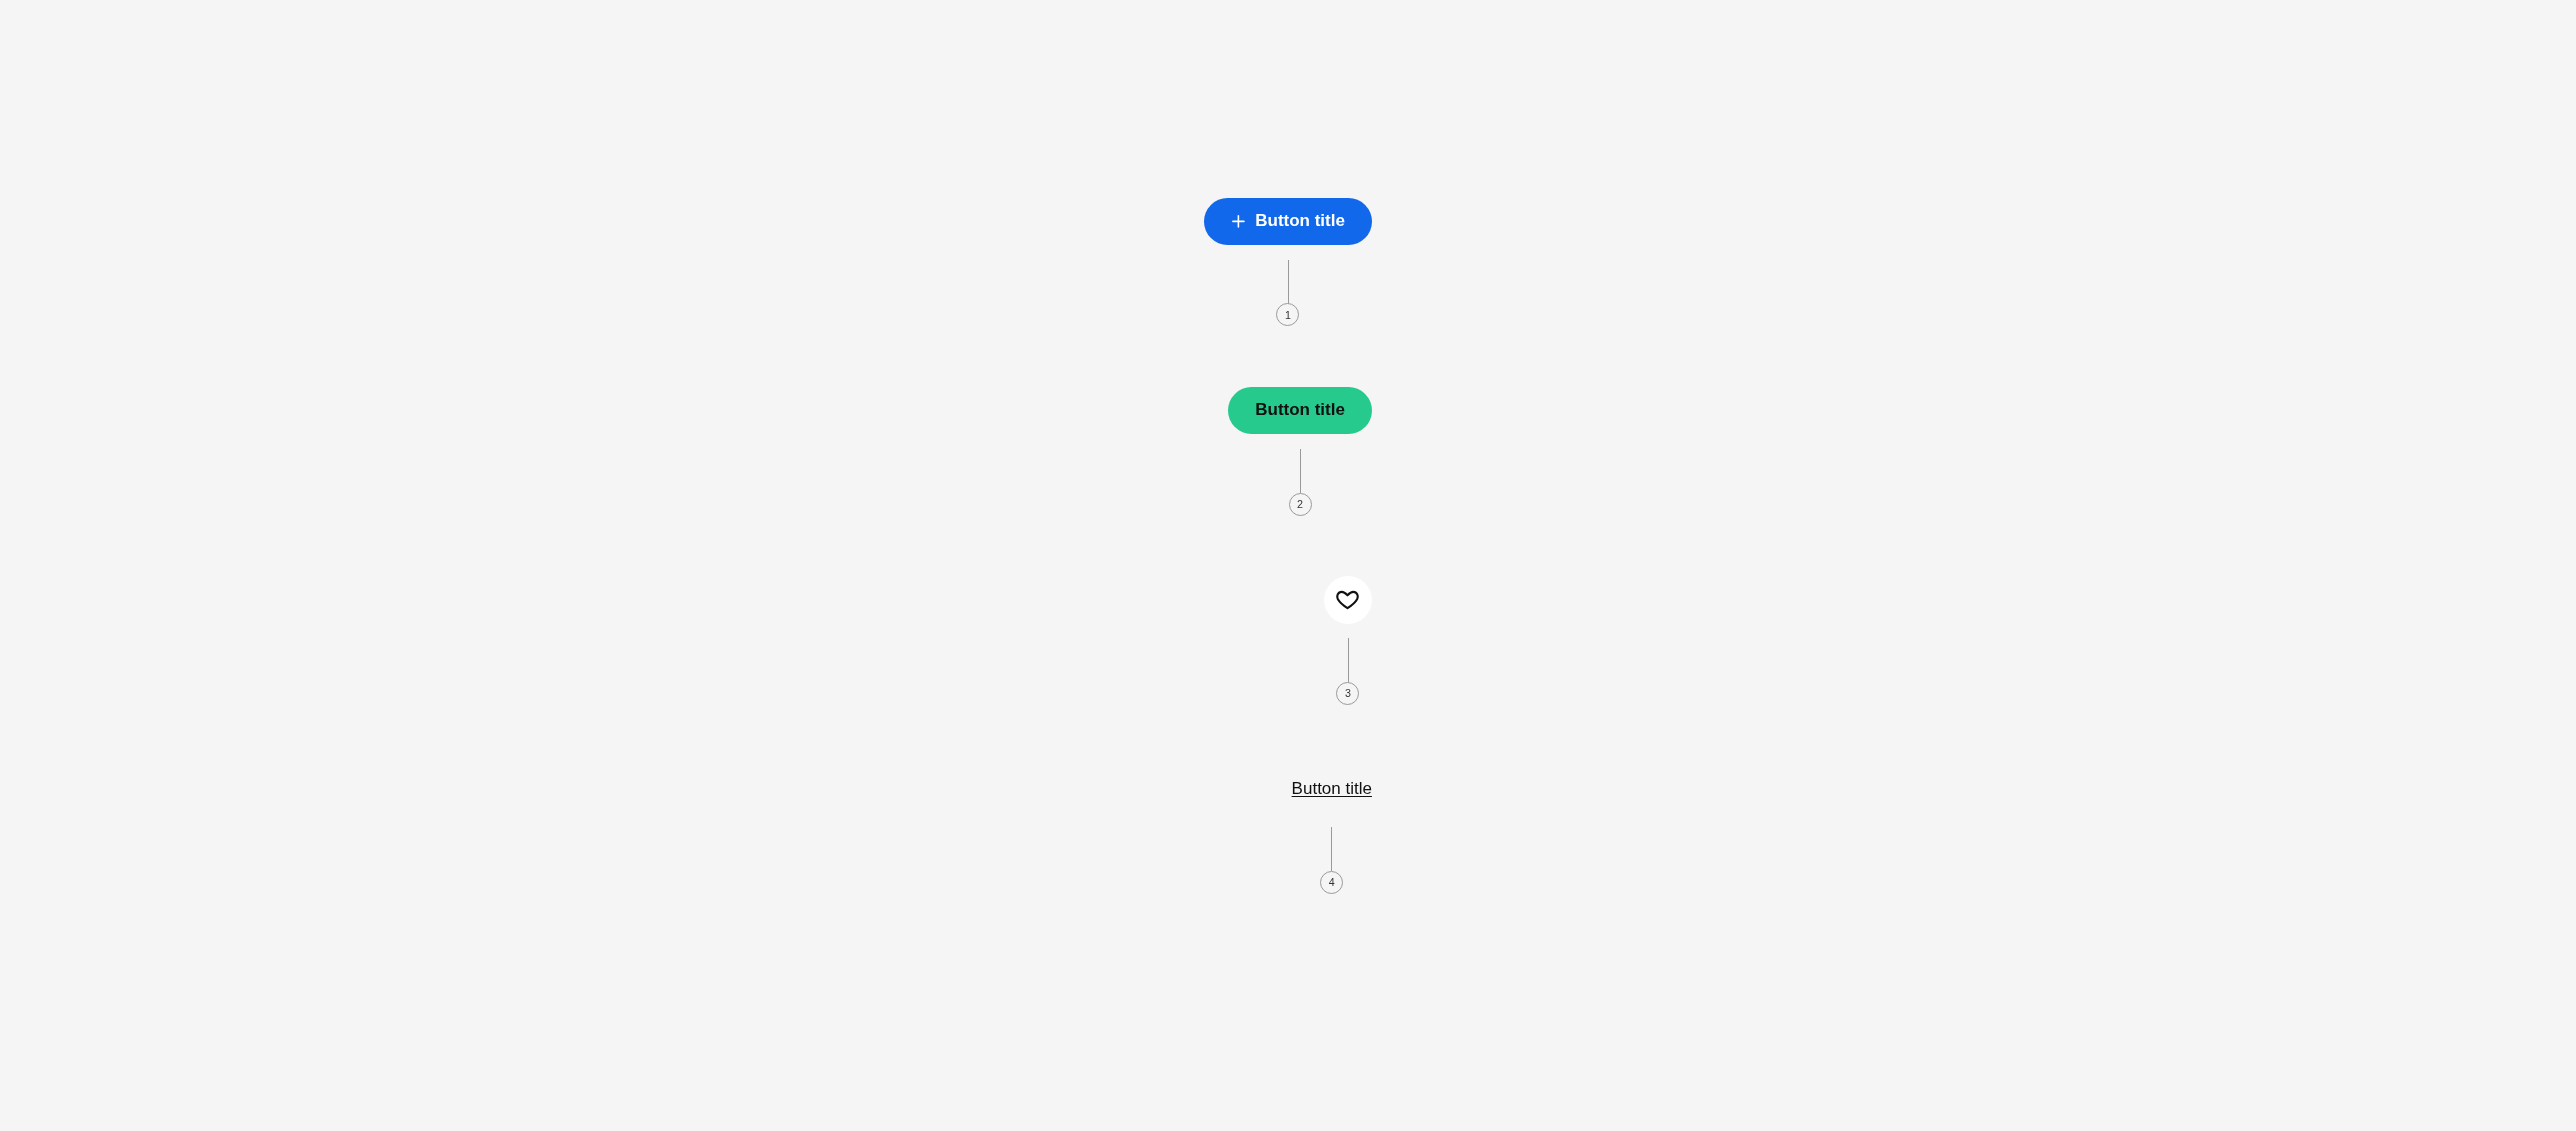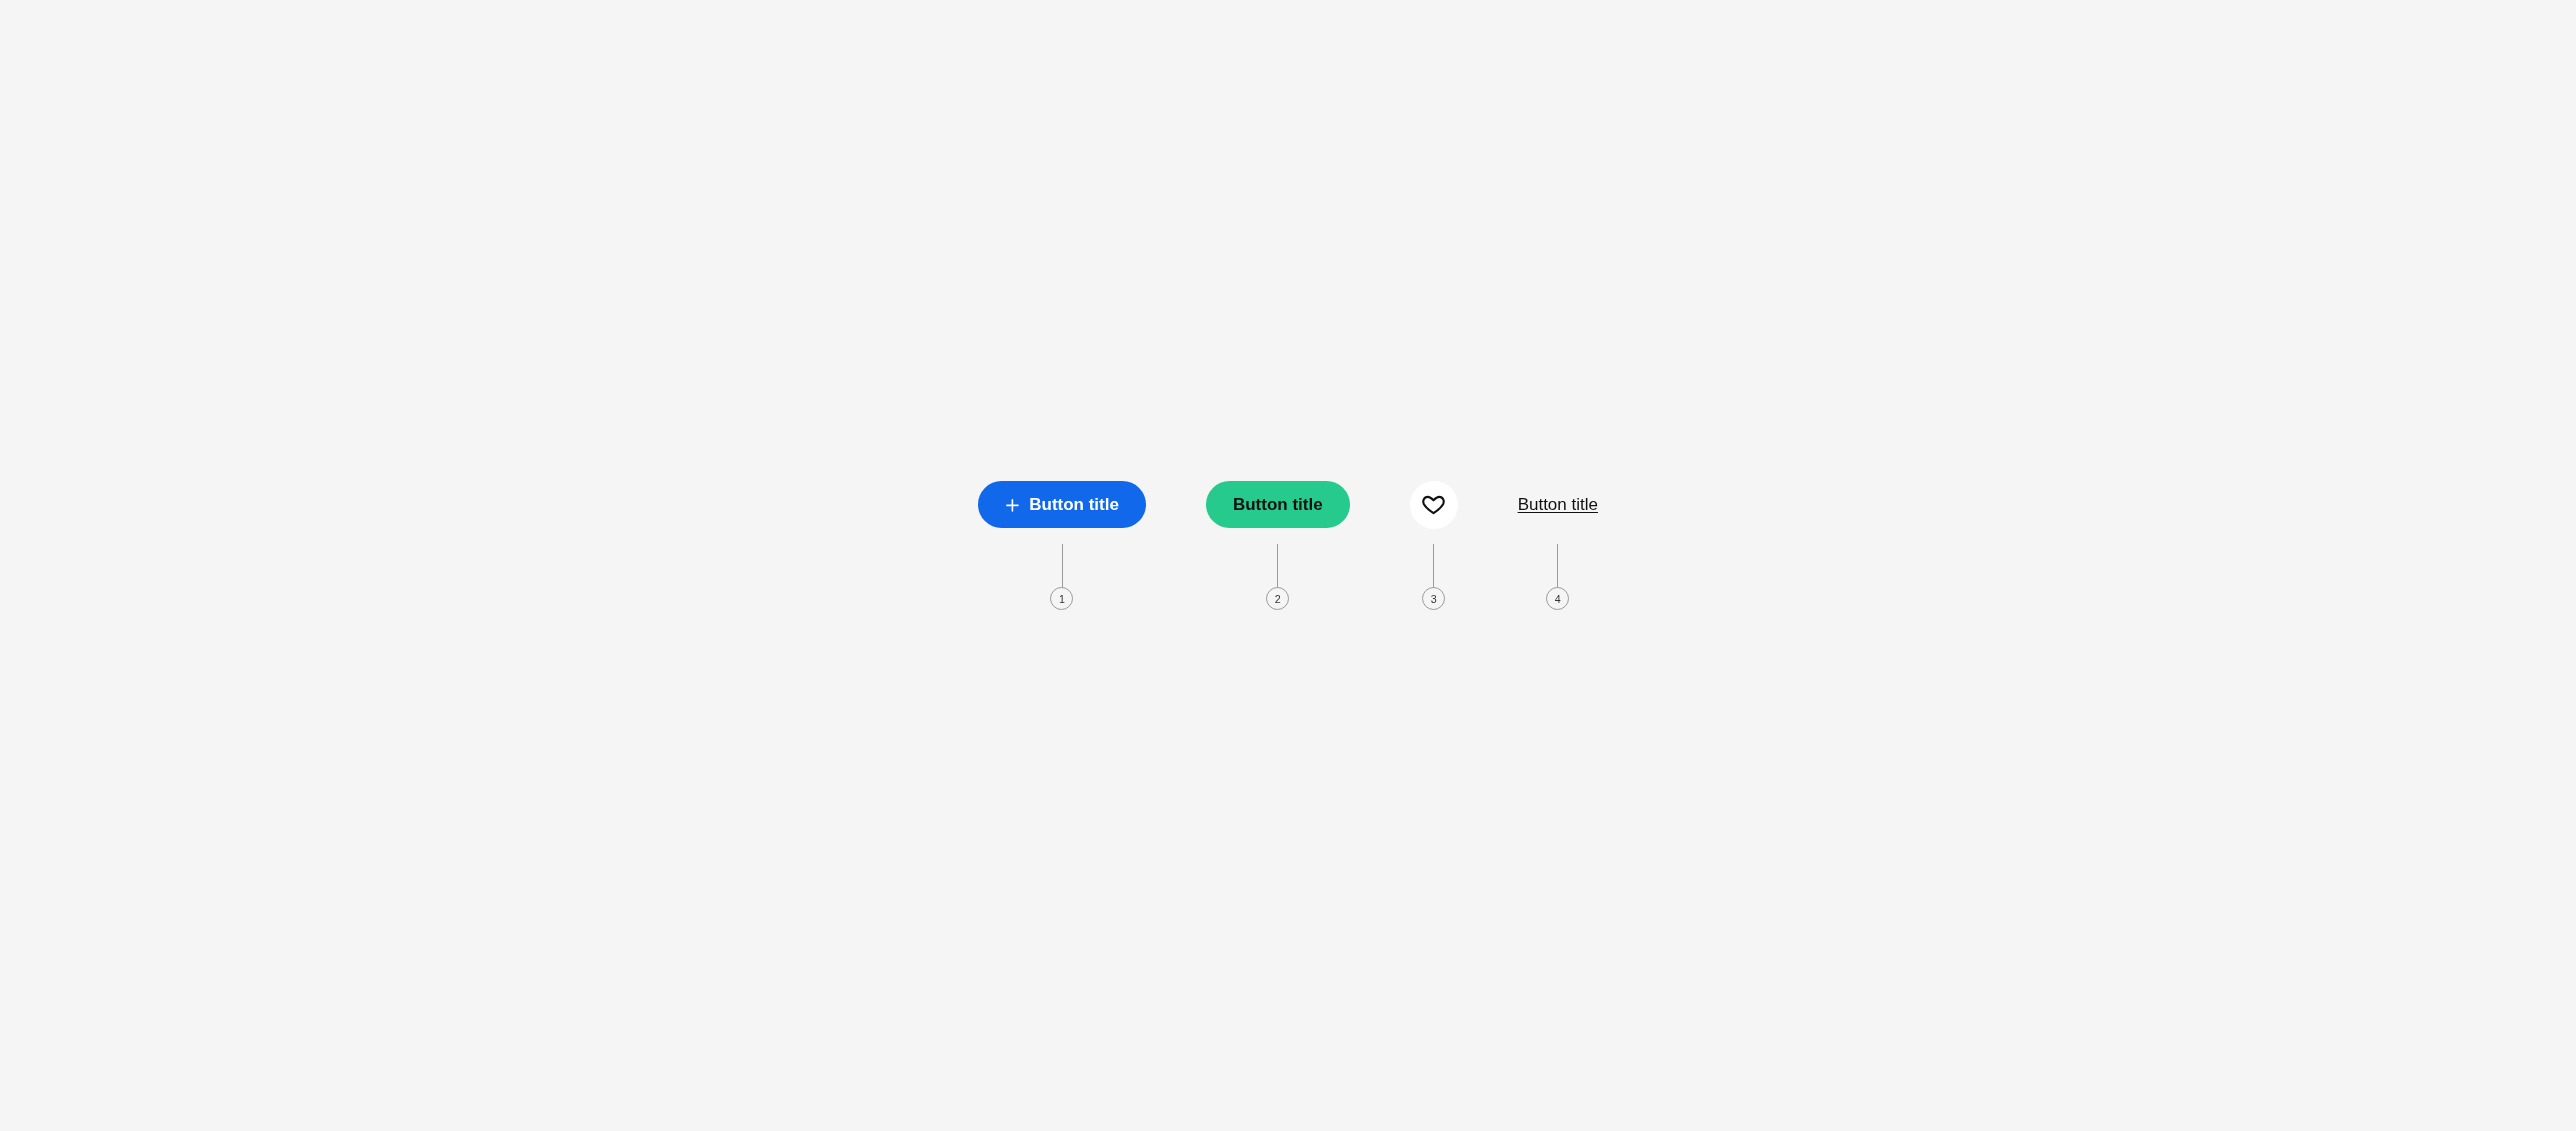--- a/index.html
+++ b/index.html
@@ -14,21 +14,21 @@
   body {
     background: #f5f5f5;
     font-family: -apple-system, BlinkMacSystemFont, "Segoe UI", Helvetica, Arial, sans-serif;
     display: flex;
     align-items: center;
     justify-content: center;
     min-height: 100vh;
   }
   .stage {
     display: flex;
-    flex-direction: row;
+    flex-direction: column;
     align-items: flex-end;
     justify-content: center;
     gap: 60px;
     transform: translateY(-20px);
   }
   .example {
     display: flex;
     flex-direction: column;
     align-items: center;
   }

